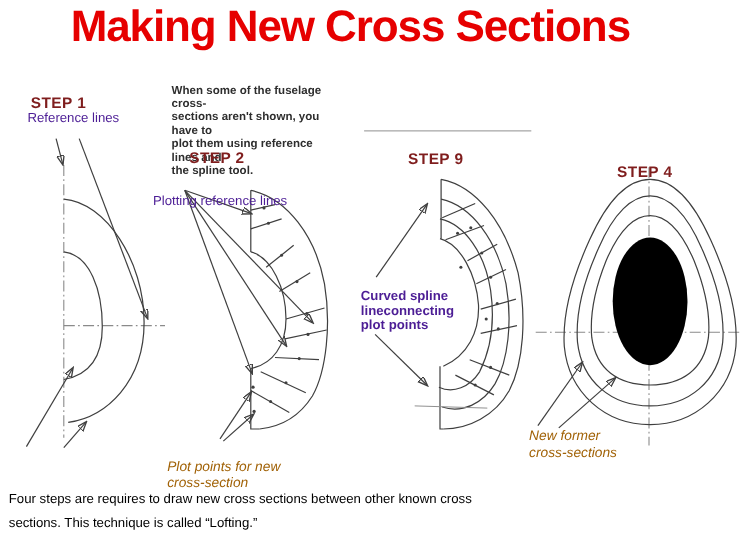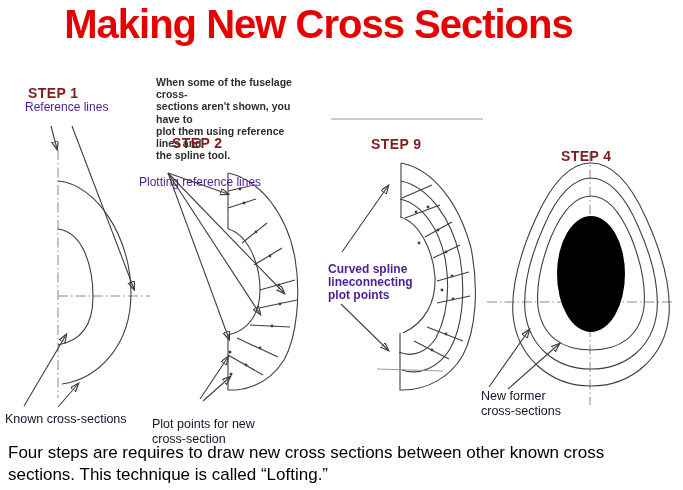--- a/index.html
+++ b/index.html
@@ -8,26 +8,26 @@
     font-family:"Liberation Sans", sans-serif;
   }
   #art{position:absolute;left:0;top:0;}
   .abs{position:absolute;white-space:pre-line;}
   .title{
     left:0;top:2px;width:637px;text-align:center;
     font-size:40px;font-weight:bold;letter-spacing:-1px;color:#e60000;
   }
   .step-h{font-size:14px;font-weight:bold;color:#7f1d1d;letter-spacing:.4px;}
   .lbl{font-size:12px;color:#4c1d95;line-height:13px;}
-  .lbl2{font-size:12.5px;color:#0f172a;line-height:15px;}
+  .lbl2{font-size:12.5px;color:#a16207;line-height:15px;font-style:italic;}
   .note{
     width:152px;font-size:10.5px;font-weight:bold;color:#2e2e2e;line-height:12.2px;
   }
   .caption{
-    left:8px;top:442px;width:670px;font-size:17px;color:#000;line-height:22px;
+    left:8px;top:442px;width:670px;font-size:12px;color:#000;line-height:22px;
   }
   svg path, svg line{fill:none;stroke:#3f3f3f;stroke-width:1.1;}
   svg .cl{stroke:#8a8a8a;stroke-width:1;stroke-dasharray:10 3 1.5 3;}
   svg .thin{stroke:#8f8f8f;stroke-width:0.9;}
   svg .dot{fill:#3f3f3f;stroke:none;}
 </style>
 </head>
 <body>
 
 <div id="slide">
@@ -123,21 +123,20 @@
       <ellipse cx="591" cy="274" rx="34" ry="58"></ellipse>
       <path d="M489,387 L529,330" marker-end="url(#ah)"></path>
       <path d="M508,389 L559,344" marker-end="url(#ah)"></path>
     </g>
   </svg>
 
   <div class="abs title" style="color: rgb(230, 0, 0);">Making New Cross Sections</div>
 
   <div class="abs step-h" style="left:28px;top:85px;">STEP 1</div>
   <div class="abs lbl" style="left:25px;top:101px;">Reference lines</div>
-  <div class="abs lbl2" style="left:5px;top:412px;">Known cross-sections</div>
 
   <div class="abs note" style="left:156px;top:76px;">When some of the fuselage cross-
 sections aren't shown, you have to
 plot them using reference lines and
 the spline tool.</div>
 
   <div class="abs step-h" style="left:172px;top:135px;">STEP 2</div>
   <div class="abs lbl" style="left:139px;top:156px;margin-top:20px;">Plotting reference lines</div>
   <div class="abs lbl2" style="left:152px;top:417px;">Plot points for new
 cross-section</div>

